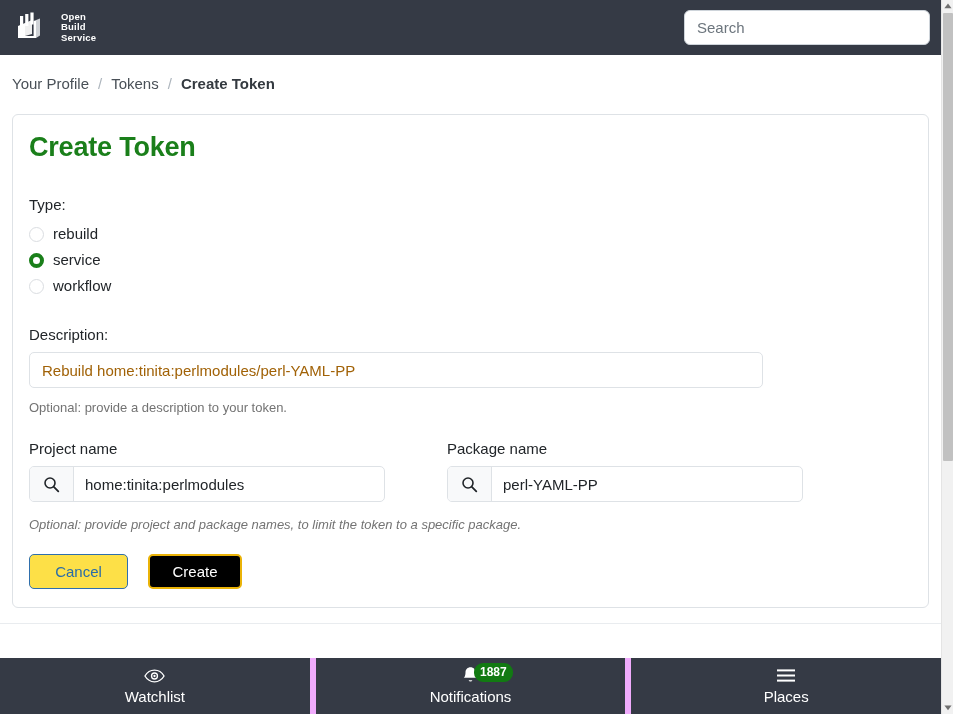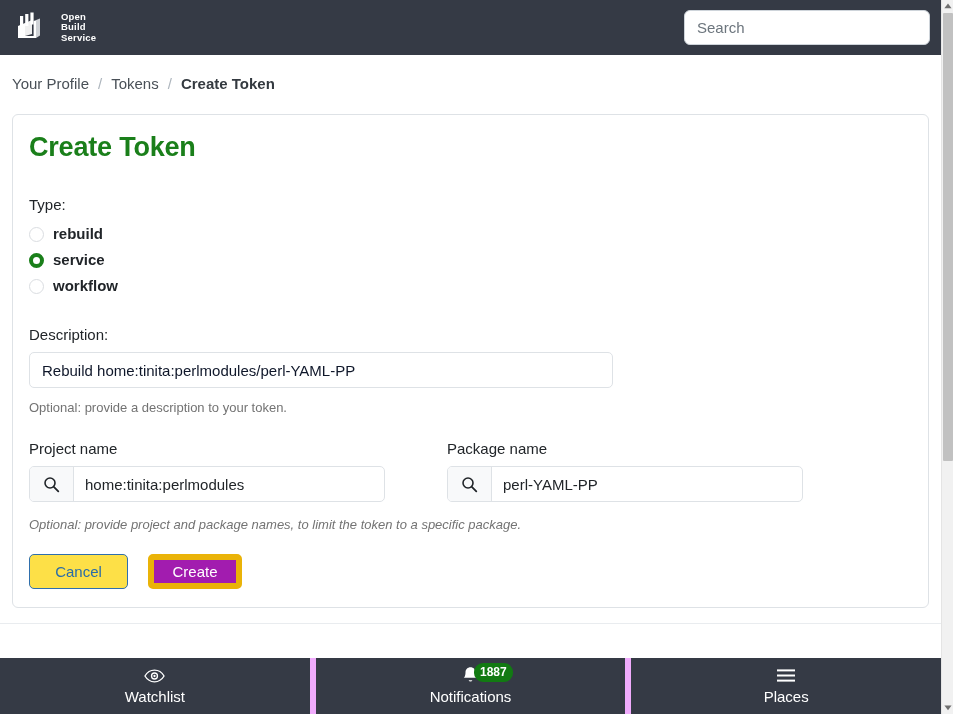--- a/index.html
+++ b/index.html
@@ -146,42 +146,41 @@
     flex: 0 0 auto;
   }
   .radio-row.checked .radio-dot {
     border: 4px solid #1a7f1a;
     background: #ffffff;
   }
   .radio-text {
     font-size: 15px;
     color: #212529;
     line-height: 20px;
-    font-weight: bold;
   }
 
   
   .field-label {
     font-size: 15px;
     color: #212529;
     line-height: 20px;
   }
   .desc-label { margin-top: 26px; }
   .text-input {
     display: block;
     margin-top: 7px;
-    width: 584px;
+    width: 734px;
     height: 36px;
     border: 1px solid #dee2e6;
     border-radius: 5px;
     background: #ffffff;
     padding: 0 12px;
     font-family: "Liberation Sans", sans-serif;
     font-size: 15px;
-    color: #0f172a;
+    color: #a16207;
     outline: none;
   }
   .help-text {
     margin-top: 11px;
     font-size: 13px;
     color: #737373;
     line-height: 18px;
   }
 
   
@@ -245,22 +244,22 @@
     justify-content: center;
   }
   .btn-cancel {
     width: 99px;
     background: #fde047;
     border: 1px solid #2f6fad;
     color: #2a6ca8;
   }
   .btn-create {
     width: 94px;
-    background: #a21caf;
-    border: 6px solid #eab308;
+    background: #000000;
+    border: 2px solid #eab308;
     color: #ffffff;
   }
 
   
   .page-divider {
     position: absolute;
     left: 0;
     top: 623px;
     width: 941px;
     height: 1px;

